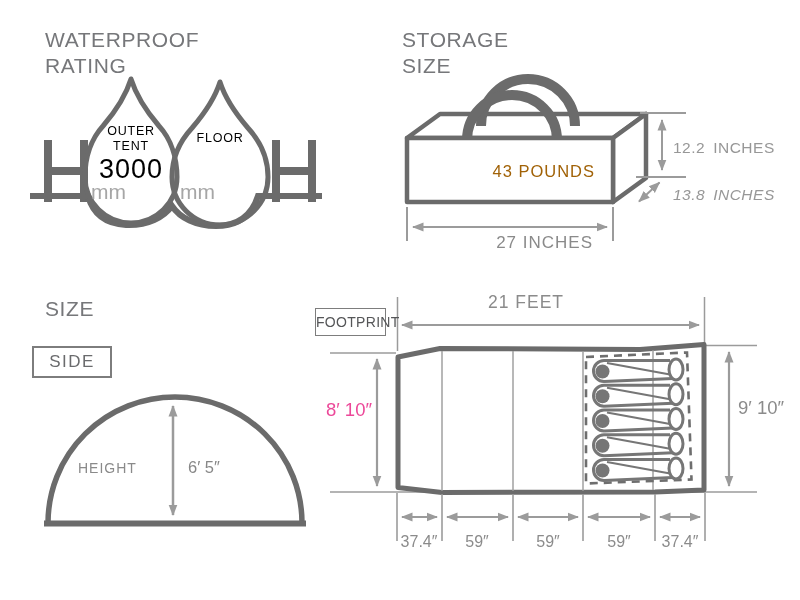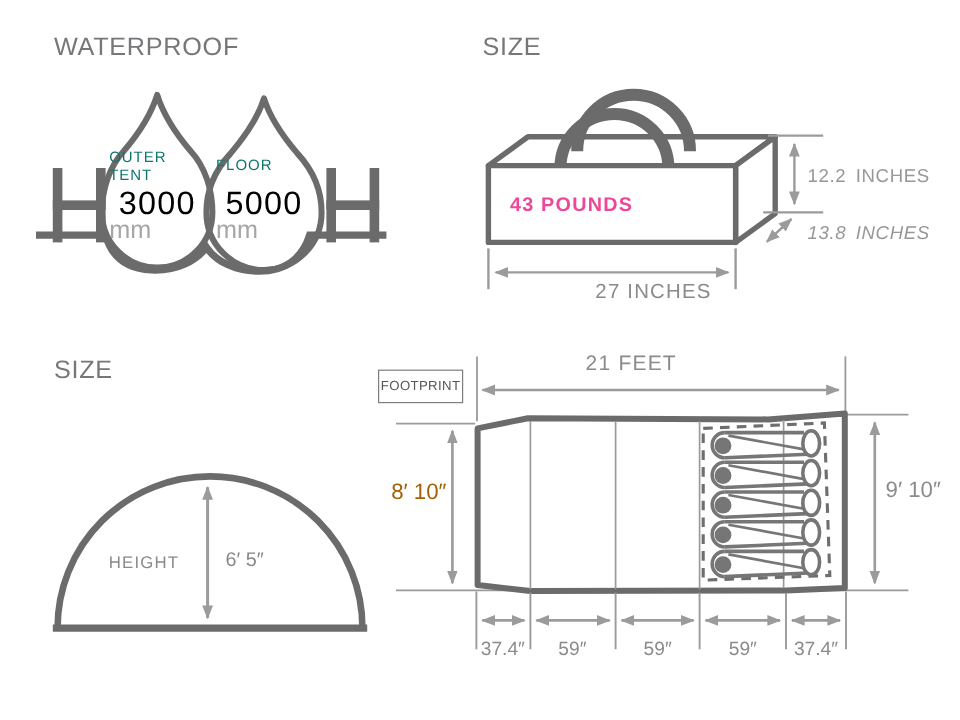--- a/index.html
+++ b/index.html
@@ -3,21 +3,21 @@
 <meta charset="utf-8">
 <style>
   html,body{margin:0;padding:0;background:#ffffff;}
   #stage{
     position:relative;width:800px;height:596px;background:#ffffff;overflow:hidden;
     font-family:"Liberation Sans", sans-serif;
   }
   #stage svg{position:absolute;left:0;top:0;}
   .txt{position:absolute;white-space:nowrap;}
   .h1{font-size:21px;line-height:26px;color:#76777a;letter-spacing:0.6px;font-weight:500;}
-  .drop-label{width:80px;text-align:left;font-size:12.5px;line-height:14.5px;color:#0f766e;letter-spacing:0.8px;font-weight:500;}
+  .drop-label{width:80px;text-align:center;font-size:12.5px;line-height:14.5px;color:#000000;letter-spacing:0.8px;font-weight:500;}
   .drop-value{width:80px;text-align:center;font-size:27px;color:#000000;letter-spacing:1px;}
   .drop-unit{width:80px;font-size:21px;color:#a6a6a6;}
   .dim{color:#8b8b8b;}
   .dim-unit{margin-left:8px;}
   .boxed{border:2px solid #7d7d7d;text-align:center;color:#6a6b6d;background:#fff;}
 </style>
 </head>
 <body>
 
 <div id="stage">
@@ -118,56 +118,58 @@
       <line x1="402" y1="517" x2="437" y2="517" marker-start="url(#ah)" marker-end="url(#ah)"></line>
       <line x1="447" y1="517" x2="508" y2="517" marker-start="url(#ah)" marker-end="url(#ah)"></line>
       <line x1="518" y1="517" x2="578" y2="517" marker-start="url(#ah)" marker-end="url(#ah)"></line>
       <line x1="588" y1="517" x2="650" y2="517" marker-start="url(#ah)" marker-end="url(#ah)"></line>
       <line x1="660" y1="517" x2="700" y2="517" marker-start="url(#ah)" marker-end="url(#ah)"></line>
     </g>
   </svg>
 
   <div class="txt h1" style="left:45px;top:27px;">
     <div>WATERPROOF</div>
+    <div>RATING</div>
   </div>
 
   <div class="txt drop-label" style="left:91px;top:124px;">
     <div>OUTER</div>
     <div>TENT</div>
   </div>
   <div class="txt drop-value" style="left:91px;top:154px;">3000</div>
   <div class="txt drop-unit" style="left:91px;top:180px;">mm</div>
 
   <div class="txt drop-label" style="left:180px;top:131px;">FLOOR</div>
-  <div class="txt drop-value" style="left:180px;top:154px;">5000</div>
   <div class="txt drop-unit" style="left:180px;top:180px;">mm</div>
 
   <div class="txt h1" style="left:402px;top:27px;">
+    <div>STORAGE</div>
     <div>SIZE</div>
   </div>
 
-  <div class="txt" style="left:425px;top:162px;width:170px;text-align:left;font-size:16.5px;letter-spacing:1px;color:#ec4899;font-weight:bold;">43 POUNDS</div>
+  <div class="txt" style="left:425px;top:162px;width:170px;text-align:right;font-size:16.5px;letter-spacing:1px;color:#a16207;">43 POUNDS</div>
 
   <div class="txt dim" style="left:673px;top:139px;font-size:15.5px;letter-spacing:0.5px;color:#979797;">
     <span>12.2</span><span class="dim-unit">INCHES</span>
   </div>
   <div class="txt dim" style="left:673px;top:186px;font-size:15.5px;letter-spacing:0.5px;color:#979797;font-style:italic;">
     <span>13.8</span><span class="dim-unit">INCHES</span>
   </div>
   <div class="txt" style="left:425px;top:233px;width:168px;text-align:right;font-size:17px;letter-spacing:1px;color:#8a8a8a;">27 INCHES</div>
 
   <div class="txt h1" style="left:45px;top:296px;">SIZE</div>
+  <div class="txt boxed" style="left:32px;top:346px;width:76px;height:28px;line-height:28px;font-size:17px;letter-spacing:1.5px;">SIDE</div>
 
-  <div class="txt" style="left:78px;top:460px;width:84px;text-align:center;font-size:14px;letter-spacing:1px;color:#8a8a8a;">HEIGHT</div>
+  <div class="txt" style="left:78px;top:460px;width:84px;text-align:left;font-size:14px;letter-spacing:1px;color:#8a8a8a;">HEIGHT</div>
   <div class="txt" style="left:188px;top:458px;font-size:16.5px;color:#878787;">6′ 5″</div>
 
-  <div class="txt boxed" style="left:315px;top:308px;width:69px;height:26px;line-height:26px;font-size:11px;letter-spacing:0.3px;border-width:1.5px;color:#555658;">FOOTPRINT</div>
+  <div class="txt boxed" style="left:315px;top:308px;width:69px;height:26px;line-height:26px;font-size:14px;letter-spacing:0.3px;border-width:1.5px;color:#555658;">FOOTPRINT</div>
 
   <div class="txt" style="left:488px;top:292px;width:120px;text-align:left;font-size:17.5px;letter-spacing:1px;color:#8b8b8b;">21 FEET</div>
-  <div class="txt" style="left:300px;top:399px;width:72px;text-align:right;font-size:18.5px;color:#a16207;">8′ 10″</div>
+  <div class="txt" style="left:300px;top:399px;width:72px;text-align:right;font-size:18.5px;color:#ec4899;">8′ 10″</div>
   <div class="txt" style="left:738px;top:397px;font-size:18.5px;color:#8b8b8b;">9′ 10″</div>
 
   <div class="txt" style="left:387px;top:533px;width:64px;text-align:center;font-size:16px;color:#8b8b8b;">37.4″</div>
   <div class="txt" style="left:445px;top:533px;width:64px;text-align:center;font-size:16px;color:#8b8b8b;">59″</div>
   <div class="txt" style="left:516px;top:533px;width:64px;text-align:center;font-size:16px;color:#8b8b8b;">59″</div>
   <div class="txt" style="left:587px;top:533px;width:64px;text-align:center;font-size:16px;color:#8b8b8b;">59″</div>
   <div class="txt" style="left:648px;top:533px;width:64px;text-align:center;font-size:16px;color:#8b8b8b;">37.4″</div>
 
 </div>
 

